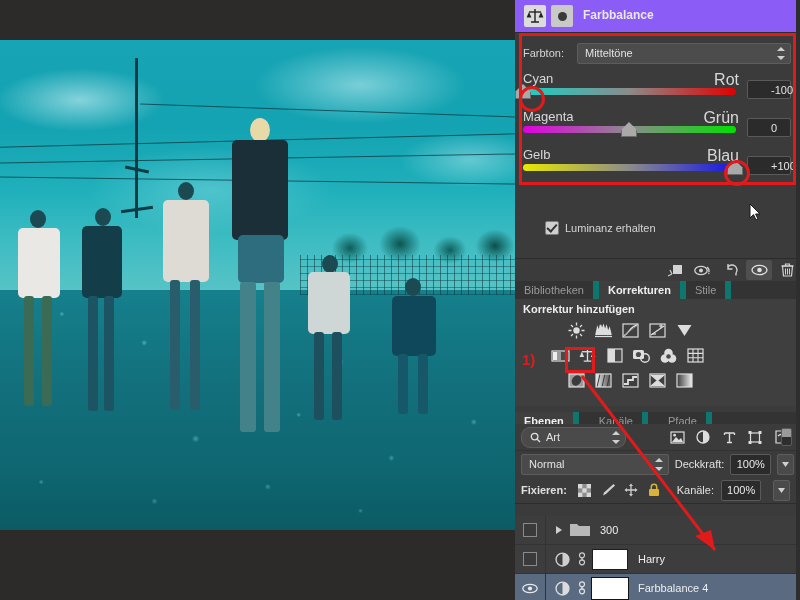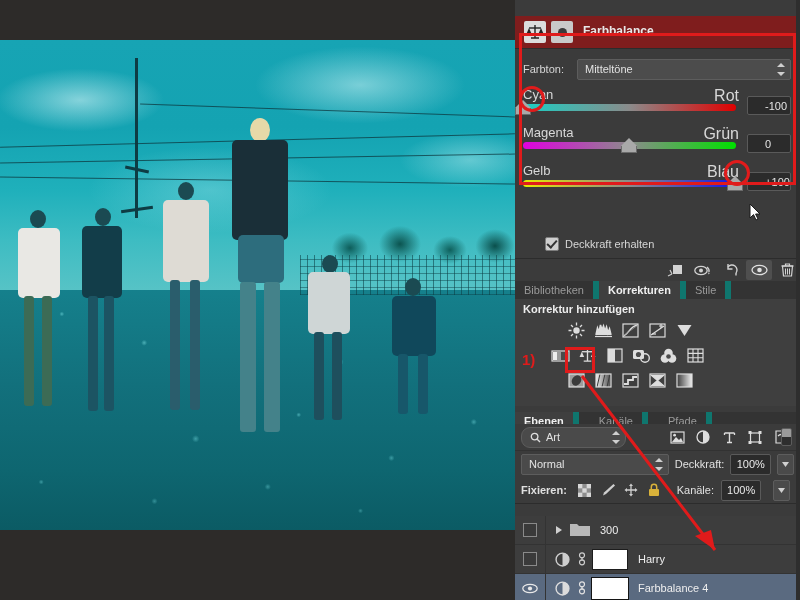--- a/index.html
+++ b/index.html
@@ -50,21 +50,21 @@
     transform:rotate(-8deg);}
   .wire{position:absolute;height:1px;background:rgba(14,55,62,.75);}
   .fig-head{position:absolute;width:16px;height:18px;border-radius:50%;background:#1b4a52;}
   .fig-body{position:absolute;border-radius:5px;}
   .fig-leg{position:absolute;width:10px;background:#12525b;border-radius:3px;}
 
   
   .right-col{position:absolute;left:515px;top:0;width:285px;height:600px;background:#3b3b3b;}
 
   
-  .prop-header{position:relative;height:32px;background:#7f1d1d;border-bottom:1px solid #2c2c2c;margin-top:16px;}
+  .prop-header{position:relative;height:32px;background:#8b5cf6;border-bottom:1px solid #2c2c2c;}
   .ph-icon{position:absolute;left:9px;top:5px;width:22px;height:22px;background:#dcdcdc;border-radius:2px;
     display:flex;align-items:center;justify-content:center;}
   .ph-icon svg{display:block;}
   .ph-mask{position:absolute;left:36px;top:5px;width:22px;height:22px;background:#c9c9c9;border-radius:2px;
     display:flex;align-items:center;justify-content:center;}
   .ph-mask i{display:block;width:9px;height:9px;border-radius:50%;background:#3a3a3a;}
   .ph-title{position:absolute;left:68px;top:8px;font-size:12px;font-weight:bold;color:#e8e8e8;}
 
   .prop-body{position:relative;height:227px;background:#3b3b3b;}
 
@@ -85,21 +85,21 @@
   .sb-labels{position:relative;height:15px;}
   .sb-left{position:absolute;left:0;top:0;font-size:13px;color:#d8d8d8;}
   .sb-right{position:absolute;right:52px;top:0;font-size:16px;color:#d8d8d8;}
   .sb-track{position:absolute;left:0;top:17px;width:213px;height:7px;border-radius:4px;}
   .sb-thumb{position:absolute;top:13px;width:17px;height:15px;}
   .sb-thumb s{display:block;width:0;height:0;border-left:8px solid transparent;border-right:8px solid transparent;
     border-bottom:8px solid #a9a9a9;}
   .sb-thumb b{display:block;width:16px;height:7px;background:#a9a9a9;border:1px solid #6b6b6b;
     border-top:none;box-sizing:border-box;}
   .sb-val{position:absolute;right:0;top:9px;width:44px;height:19px;background:#2b2b2b;border:1px solid #5a5a5a;
-    border-radius:2px;color:#e4e4e4;font-size:11px;line-height:19px;padding-left:17px;box-sizing:border-box;}
+    border-radius:2px;color:#e4e4e4;font-size:11px;line-height:19px;padding-left:23px;box-sizing:border-box;}
   .circle-mark{position:absolute;border:3px solid #e01b1b;border-radius:50%;box-sizing:border-box;z-index:31;}
 
   .lum-row{position:absolute;left:30px;top:188px;display:flex;align-items:center;gap:6px;}
   .chk{width:12px;height:12px;background:#cfcfcf;border:1px solid #7d7d7d;border-radius:2px;position:relative;}
   .chk:after{content:"";position:absolute;left:3px;top:0px;width:4px;height:8px;border:solid #333;
     border-width:0 2px 2px 0;transform:rotate(42deg);}
 
   .cursor{position:absolute;left:749px;top:203px;width:12px;height:18px;z-index:40;}
 
   
@@ -289,21 +289,21 @@
         <div class="sb-track" style="background:linear-gradient(90deg,#e8e800 0%,#8b8b8b 50%,#1414e6 100%);"></div>
         <div class="sb-thumb" style="left:204px;">
             <s></s>
             <b></b>
           </div>
         <div class="sb-val">+100</div>
       </div>
 
       <div class="lum-row">
         <span class="chk"></span>
-        <span>Deckkraft erhalten</span>
+        <span>Luminanz erhalten</span>
       </div>
     </div>
 
     <div class="panel-tools" style="left:0;top:258px;width:285px;">
       <div class="ptool">
         <svg width="17" height="14" viewBox="0 0 17 14">
           <rect x="6" y="2" width="9" height="9" fill="#d2d2d2"></rect>
           <path d="M5 11 L1 13 M5 11 L3 7" stroke="#c9c9c9" stroke-width="1.3" fill="none"></path>
         </svg>
       </div>

